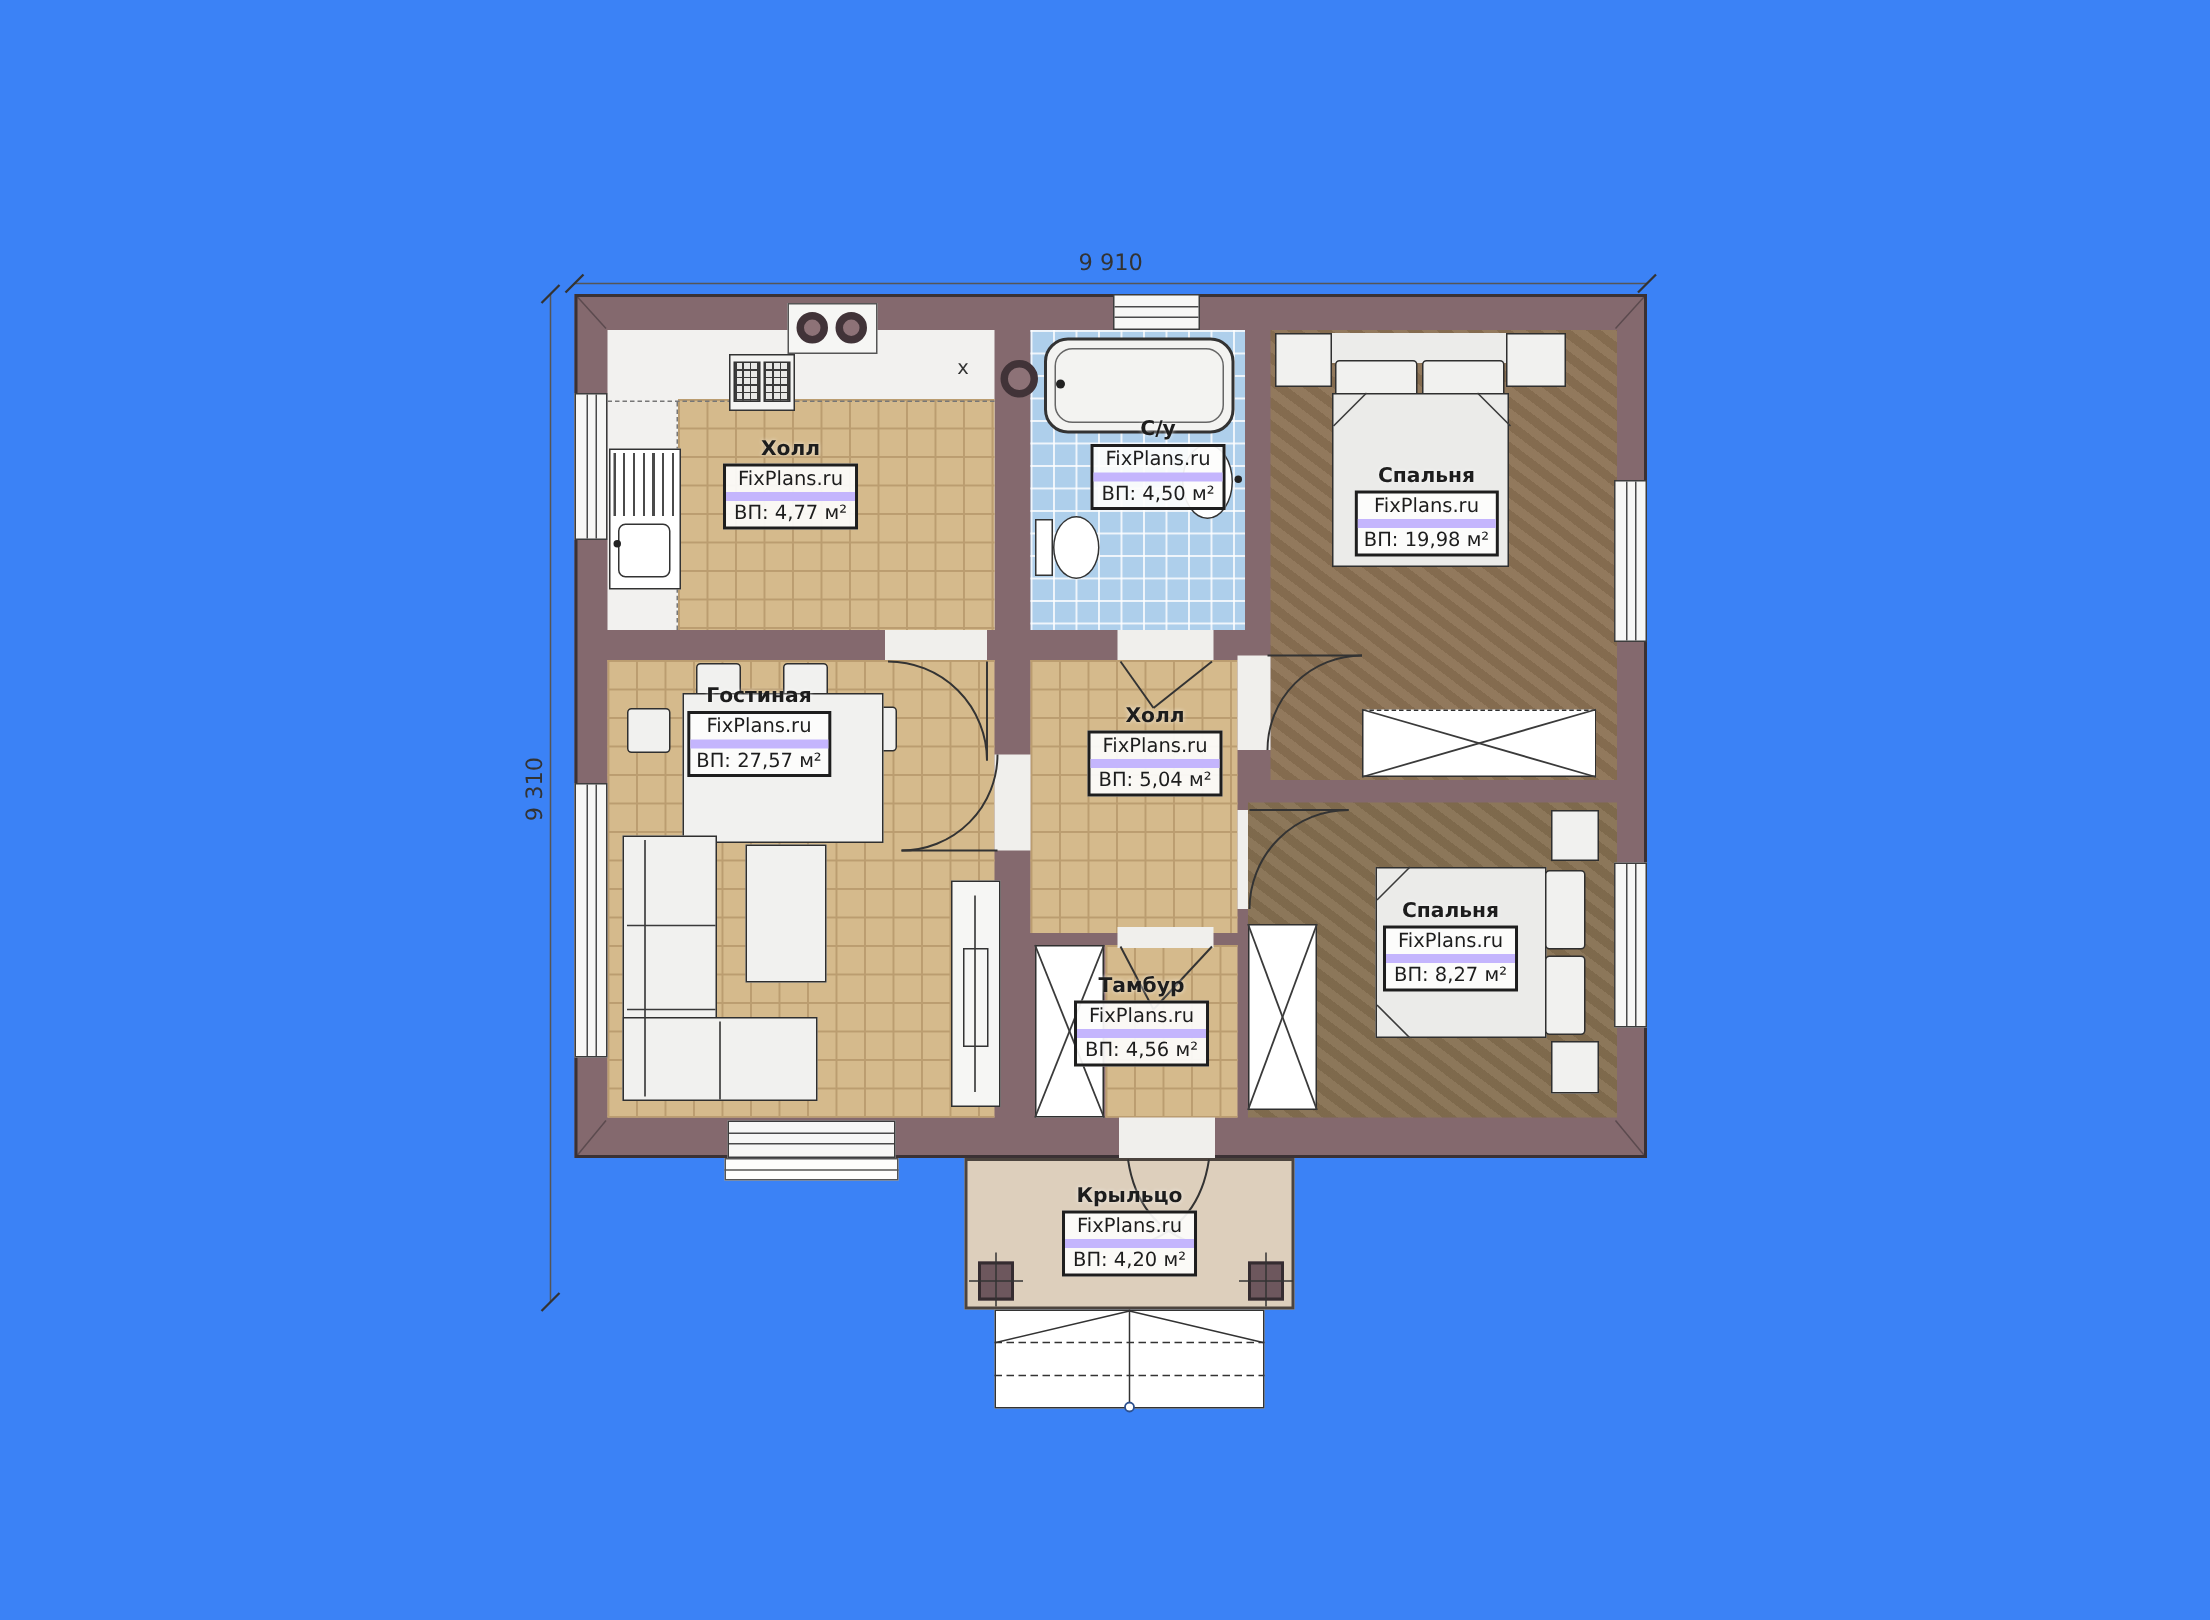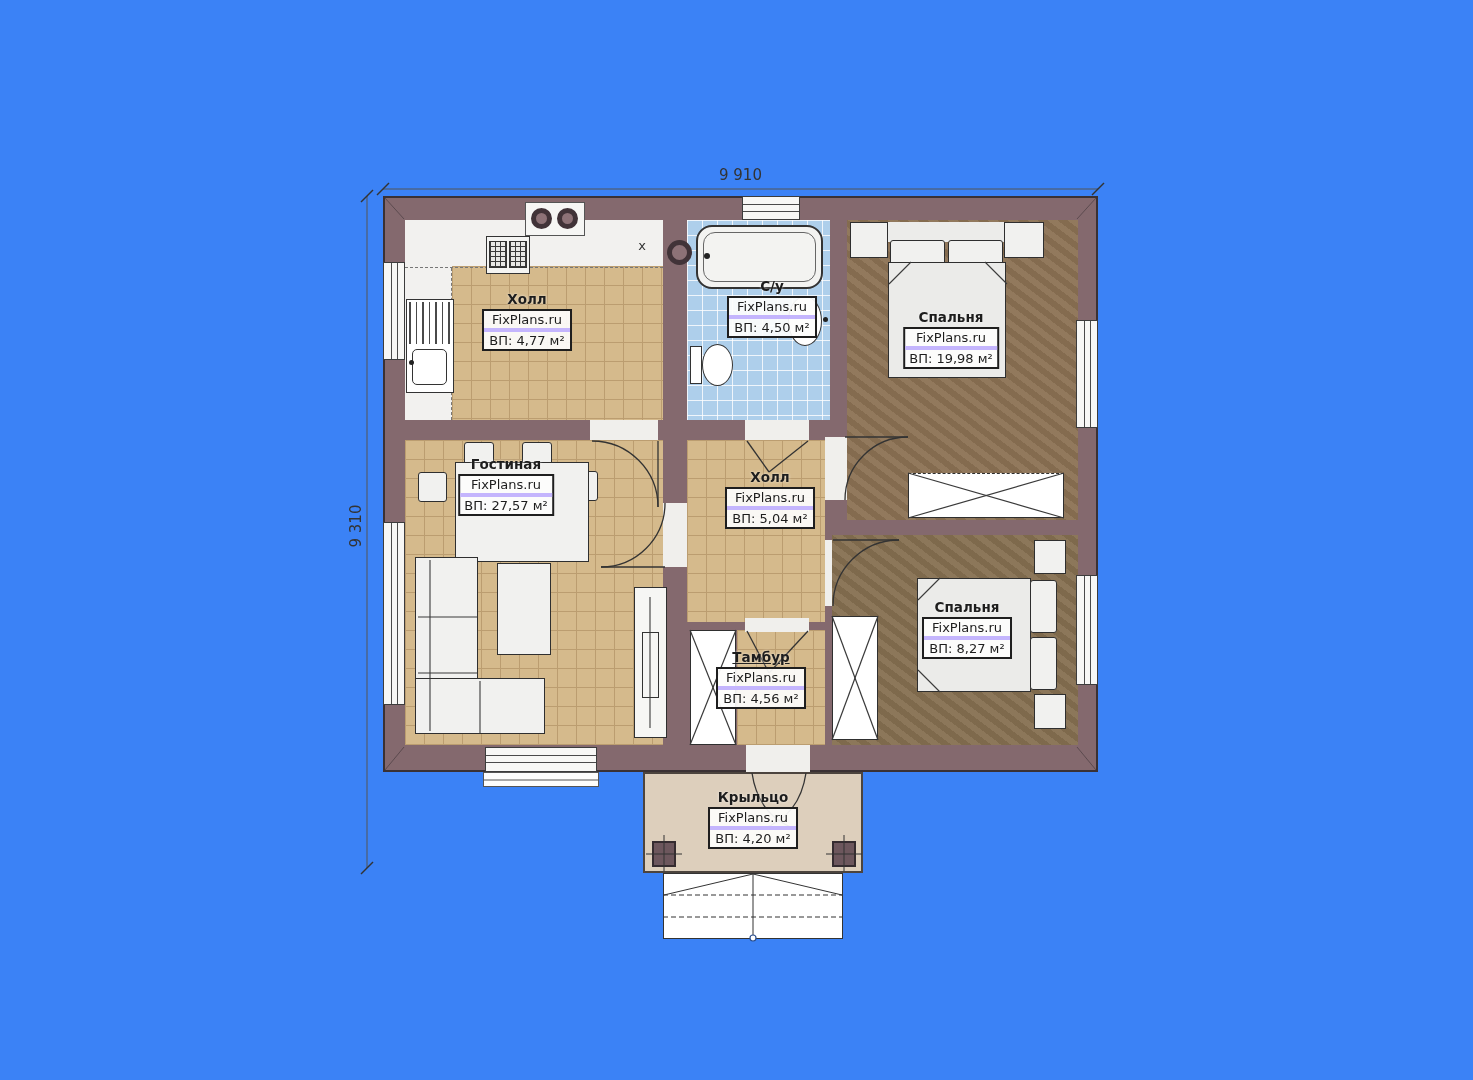--- a/index.html
+++ b/index.html
@@ -33,21 +33,21 @@
   .steps{background:#fff;border:1.5px solid #333;z-index:2;}
   .round-fix{border-radius:50%;background:#8d7277;border:5px solid #413338;z-index:4;}
   .burner{background-image:repeating-linear-gradient(0deg,#3a3a3a 0 1px,transparent 1px 5px),
     repeating-linear-gradient(90deg,#3a3a3a 0 1px,transparent 1px 5px);
     background-color:#e8e8e6;border:1px solid #333;}
   .hatch-v{background-image:repeating-linear-gradient(90deg,#4a4a4a 0 1.5px,transparent 1.5px 6.5px);}
   .room-tag{position:absolute;transform:translateX(-50%);text-align:center;z-index:6;white-space:nowrap;}
   .room-tag .name{font-weight:bold;font-size:13.5px;color:#1d1d1d;margin-bottom:2px;
     text-shadow:0 0 3px rgba(255,255,255,.7);}
   .room-tag .box{display:inline-block;background:rgba(253,253,252,.93);border:2px solid #1e1e1e;font-size:13px;color:#1d1d1d;}
-  .room-tag .wm{padding:1px 8px;border-bottom:4px solid #c4b5fd;}
+  .room-tag .wm{padding:1px 8px;border-bottom:6px solid #c4b5fd;}
   .room-tag .area{padding:1px 4px;}
   .dim{position:absolute;font-size:15px;color:#333;z-index:6;}
   svg.overlay{position:absolute;left:0;top:0;z-index:5;pointer-events:none;}
 </style>
 </head>
 <body>
 
 <div id="canvas">
 
   <div class="dim" style="left:383px;top:166px;width:715px;text-align:center;">9 910</div>
@@ -238,21 +238,21 @@
   <div class="room-tag" style="left:770px;top:469px;">
     <div class="name">Холл</div>
     <div class="box"><div class="wm">FixPlans.ru</div>
     <div class="area">ВП: 5,04 м²</div></div>
   </div>
   <div class="room-tag" style="left:967px;top:599px;">
     <div class="name">Спальня</div>
     <div class="box"><div class="wm">FixPlans.ru</div>
     <div class="area">ВП: 8,27 м²</div></div>
   </div>
-  <div class="room-tag" style="left:761px;top:649px;text-decoration:underline;">
+  <div class="room-tag" style="left:761px;top:649px;">
     <div class="name">Тамбур</div>
     <div class="box"><div class="wm">FixPlans.ru</div>
     <div class="area">ВП: 4,56 м²</div></div>
   </div>
   <div class="room-tag" style="left:753px;top:789px;">
     <div class="name">Крыльцо</div>
     <div class="box"><div class="wm">FixPlans.ru</div>
     <div class="area">ВП: 4,20 м²</div></div>
   </div>
 

